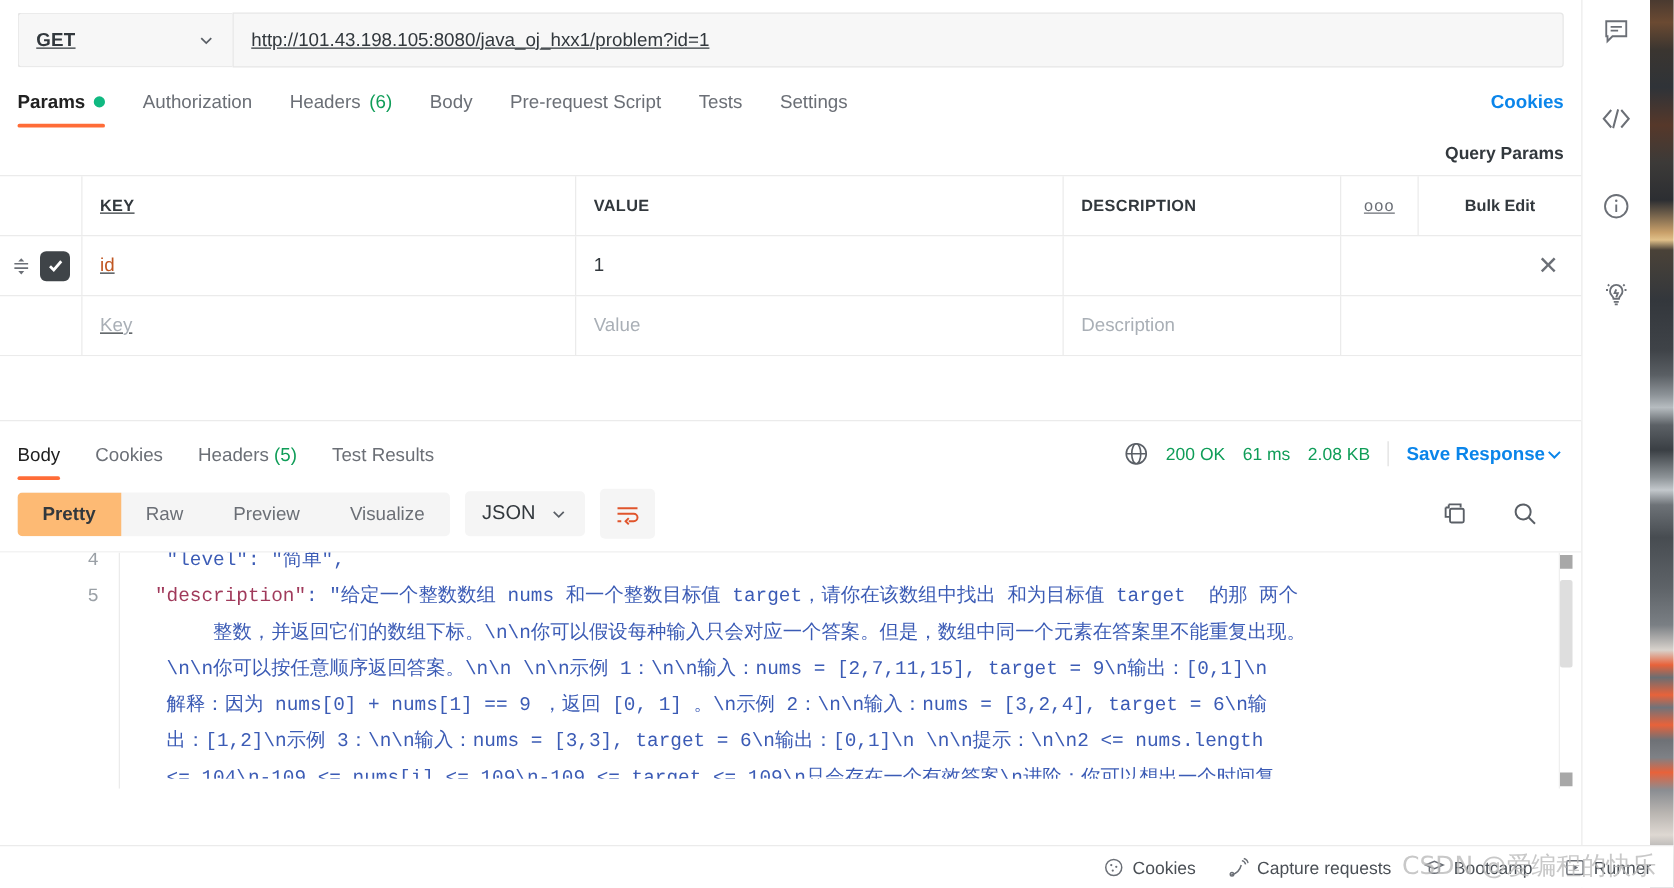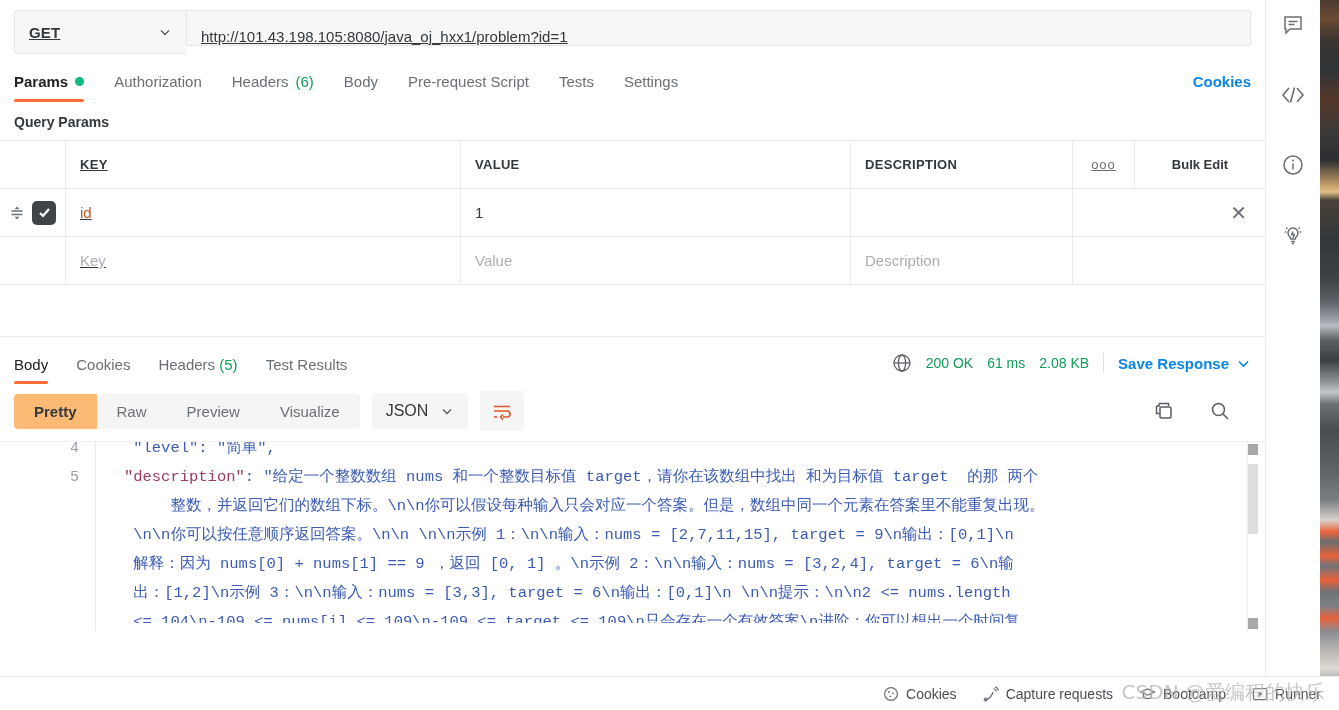--- a/index.html
+++ b/index.html
@@ -52,23 +52,23 @@
   .urlbar { display: flex; align-items: flex-start; padding: 10px 14px 0 14px; height: 58px; text-decoration: underline; }
   .method {
     width: 172px; height: 44px; background: #f7f7f7;
     border: 1px solid #e6e6e6; border-right: none;
     border-radius: 3px 0 0 3px;
     display: flex; align-items: center; justify-content: space-between;
     padding: 0 14px; cursor: pointer;
   }
   .method-label { font-size: 15px; font-weight: 700; color: #32383d; letter-spacing: .2px; }
   .url-input {
-    flex: 1; height: 36px; background: #f7f7f7;
+    flex: 1; height: 44px; background: #f7f7f7;
     border: 1px solid #e6e6e6; border-radius: 0 3px 3px 0;
-    display: flex; align-items: flex-end; padding: 0 14px;
+    display: flex; align-items: center; padding: 0 14px;
     font-size: 15px; color: #32383d; cursor: text; overflow: hidden;
     white-space: nowrap;
   }
   .send-group { display: flex; margin-left: 12px; }
   .send-btn {
     width: 110px; height: 48px; background: #0a85ea;
     border-radius: 3px 0 0 3px; color: #fff;
     font-size: 17px; font-weight: 700;
     display: flex; align-items: center; justify-content: center; cursor: pointer;
   }
@@ -94,21 +94,21 @@
     height: 3px; background: #ff6c37; border-radius: 2px;
   }
   .dot-green { width: 9px; height: 9px; border-radius: 50%; background: #10b981; display: inline-block; }
   .count-green { color: #0f9d58; }
   .cookies-link {
     margin-left: auto; color: #0a85ea; font-size: 15px; font-weight: 700;
     padding-bottom: 10px; cursor: pointer;
   }
 
   
-  .qp-title { font-size: 14px; font-weight: 700; color: #32383d; padding: 14px 14px 10px 14px; }
+  .qp-title { font-size: 14px; font-weight: 700; color: #32383d; padding: 14px 14px 10px 14px; text-align: right; }
   .table { border-top: 1px solid #ebebeb; }
   .trow { display: flex; border-bottom: 1px solid #ebebeb; min-height: 48px; align-items: stretch; }
   .th { font-size: 13px; font-weight: 700; color: #32383d; letter-spacing: .3px; }
   .cell { display: flex; align-items: center; padding: 0 14px; border-right: 1px solid #ebebeb; }
   .c-handle { width: 66px; justify-content: flex-start; gap: 6px; padding: 0 8px 0 8px; border-right: 1px solid #ebebeb; }
   .c-key { width: 395px; text-decoration: underline; }
   .c-value { width: 390px; }
   .c-desc { flex: 1; }
   .c-opts { width: 62px; justify-content: center; border-right: 1px solid #ebebeb; }
   .c-bulk { width: 130px; justify-content: center; border-right: none; }
@@ -137,21 +137,21 @@
   }
   .resp-tab.active { color: #212121; }
   .resp-tab.active::after {
     content: ""; position: absolute; left: 0; right: 0; bottom: -1px;
     height: 3px; background: #ff6c37; border-radius: 2px;
   }
   .resp-meta { margin-left: auto; display: flex; align-items: center; gap: 14px; padding-bottom: 10px; }
   .globe-icon { color: #5a5f66; display: flex; }
   .meta-green { font-size: 14px; color: #0f9d58; }
   .meta-sep { width: 1px; height: 20px; background: #e0e0e0; }
-  .save-resp { display: flex; align-items: center; gap: 7px; color: #0a85ea; font-size: 15px; font-weight: 700; cursor: pointer; }
+  .save-resp { display: flex; align-items: center; gap: 0; color: #0a85ea; font-size: 15px; font-weight: 700; cursor: pointer; }
 
   
   .body-toolbar { display: flex; align-items: center; gap: 12px; padding: 8px 14px 10px 14px; }
   .seg { display: flex; background: #f5f5f5; border-radius: 4px; overflow: hidden; }
   .seg-item { font-size: 15px; color: #6b6f76; padding: 9px 20px; cursor: pointer; }
   .seg-item.active { background: #fdba74; color: #32383d; font-weight: bold; }
   .fmt {
     display: flex; align-items: center; gap: 12px; background: #f5f5f5;
     border-radius: 4px; padding: 9px 14px; cursor: pointer;
   }

